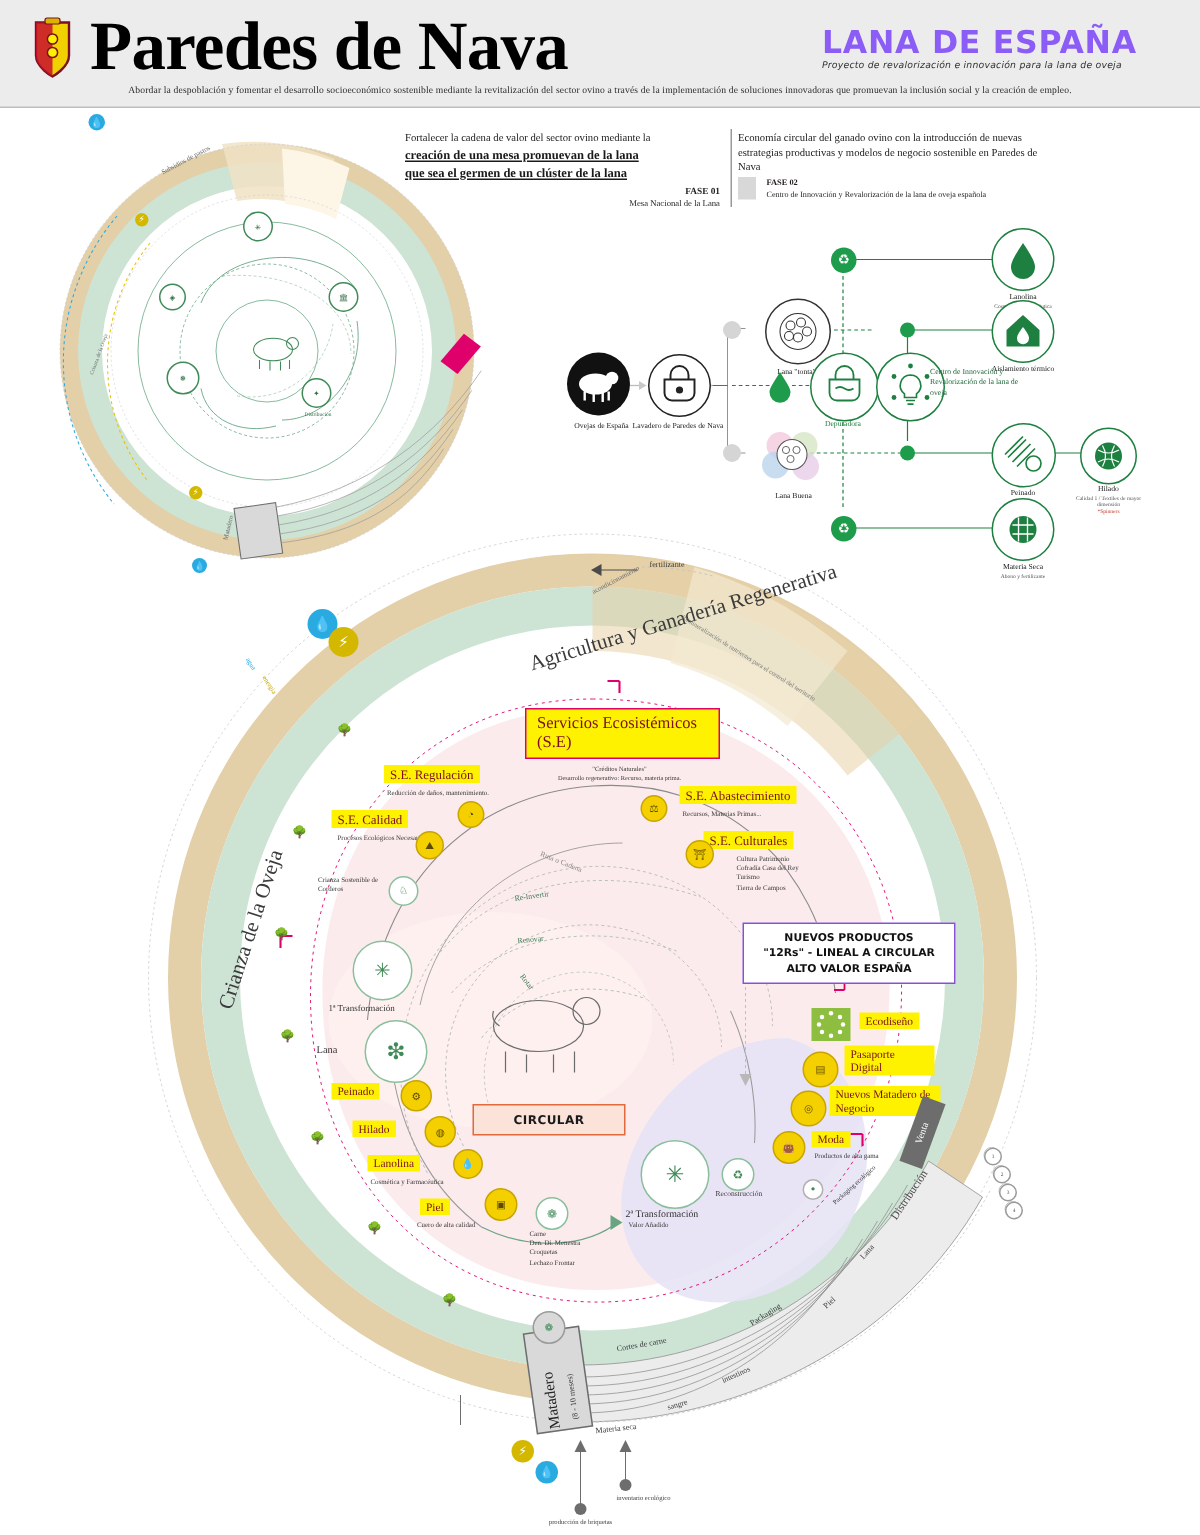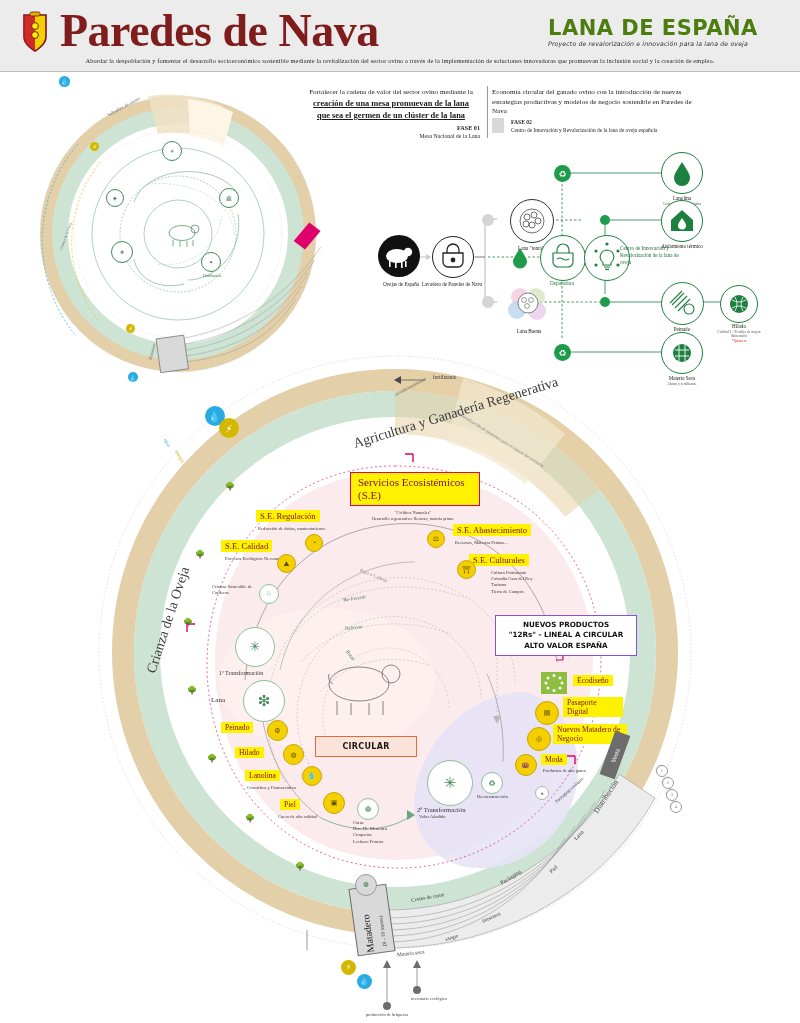--- a/index.html
+++ b/index.html
@@ -3,32 +3,32 @@
 <meta charset="utf-8">
 <style>
   html,body{margin:0;padding:0;background:#ffffff;}
   body{width:800px;height:1023px;position:relative;overflow:hidden;
        font-family:"Liberation Serif", serif;color:#231f20;}
 
   
   .header{position:absolute;left:0;top:0;width:800px;height:72px;background:#ececec;}
   .crest{position:absolute;left:20px;top:12px;width:30px;height:42px;}
   .title{position:absolute;left:60px;top:4px;font-size:46px;font-weight:bold;
-         letter-spacing:-0.5px;font-family:"Liberation Serif",serif;color:#7f1d1d;}
+         letter-spacing:-0.5px;font-family:"Liberation Serif",serif;color:#000000;}
   .brand{position:absolute;left:548px;top:16px;font-family:"DejaVu Sans",sans-serif;
-         font-size:21px;font-weight:bold;letter-spacing:0.5px;color:#4d7c0f;}
+         font-size:21px;font-weight:bold;letter-spacing:0.5px;color:#8b5cf6;}
   .brand-sub{position:absolute;left:548px;top:40px;font-family:"DejaVu Sans",sans-serif;
          font-size:6.2px;font-style:italic;color:#333;letter-spacing:0.15px;}
   .header-sub{position:absolute;left:0;top:57px;width:800px;text-align:center;
          font-size:6.4px;color:#2a2a2a;letter-spacing:0.1px;}
   .hr-line{position:absolute;left:0;top:71px;width:800px;height:1px;background:#bdbdbd;}
 
   
   .tb{position:absolute;font-size:7.1px;line-height:1.35;color:#1a1a1a;}
-  #top-left-stmt{left:286px;top:88px;width:210px;text-align:center;}
+  #top-left-stmt{left:270px;top:88px;width:210px;text-align:left;}
   #top-left-stmt .em{font-weight:bold;font-size:8.4px;text-decoration:underline;
          display:block;line-height:1.45;}
   .fase-lbl{position:absolute;text-align:right;font-size:5.8px;line-height:1.3;}
   #fase01{left:330px;top:124px;width:150px;}
   #fase01 b{font-size:6.2px;}
   #top-right-stmt{left:492px;top:88px;width:205px;text-align:left;}
   .legend-box{position:absolute;left:492px;top:118px;width:205px;height:15px;}
   .legend-swatch{position:absolute;left:0;top:0;width:12px;height:15px;background:#d8d8d8;}
   .legend-txt{position:absolute;left:19px;top:0px;font-size:5.4px;line-height:1.45;}
   .legend-txt b{font-size:5.6px;}

